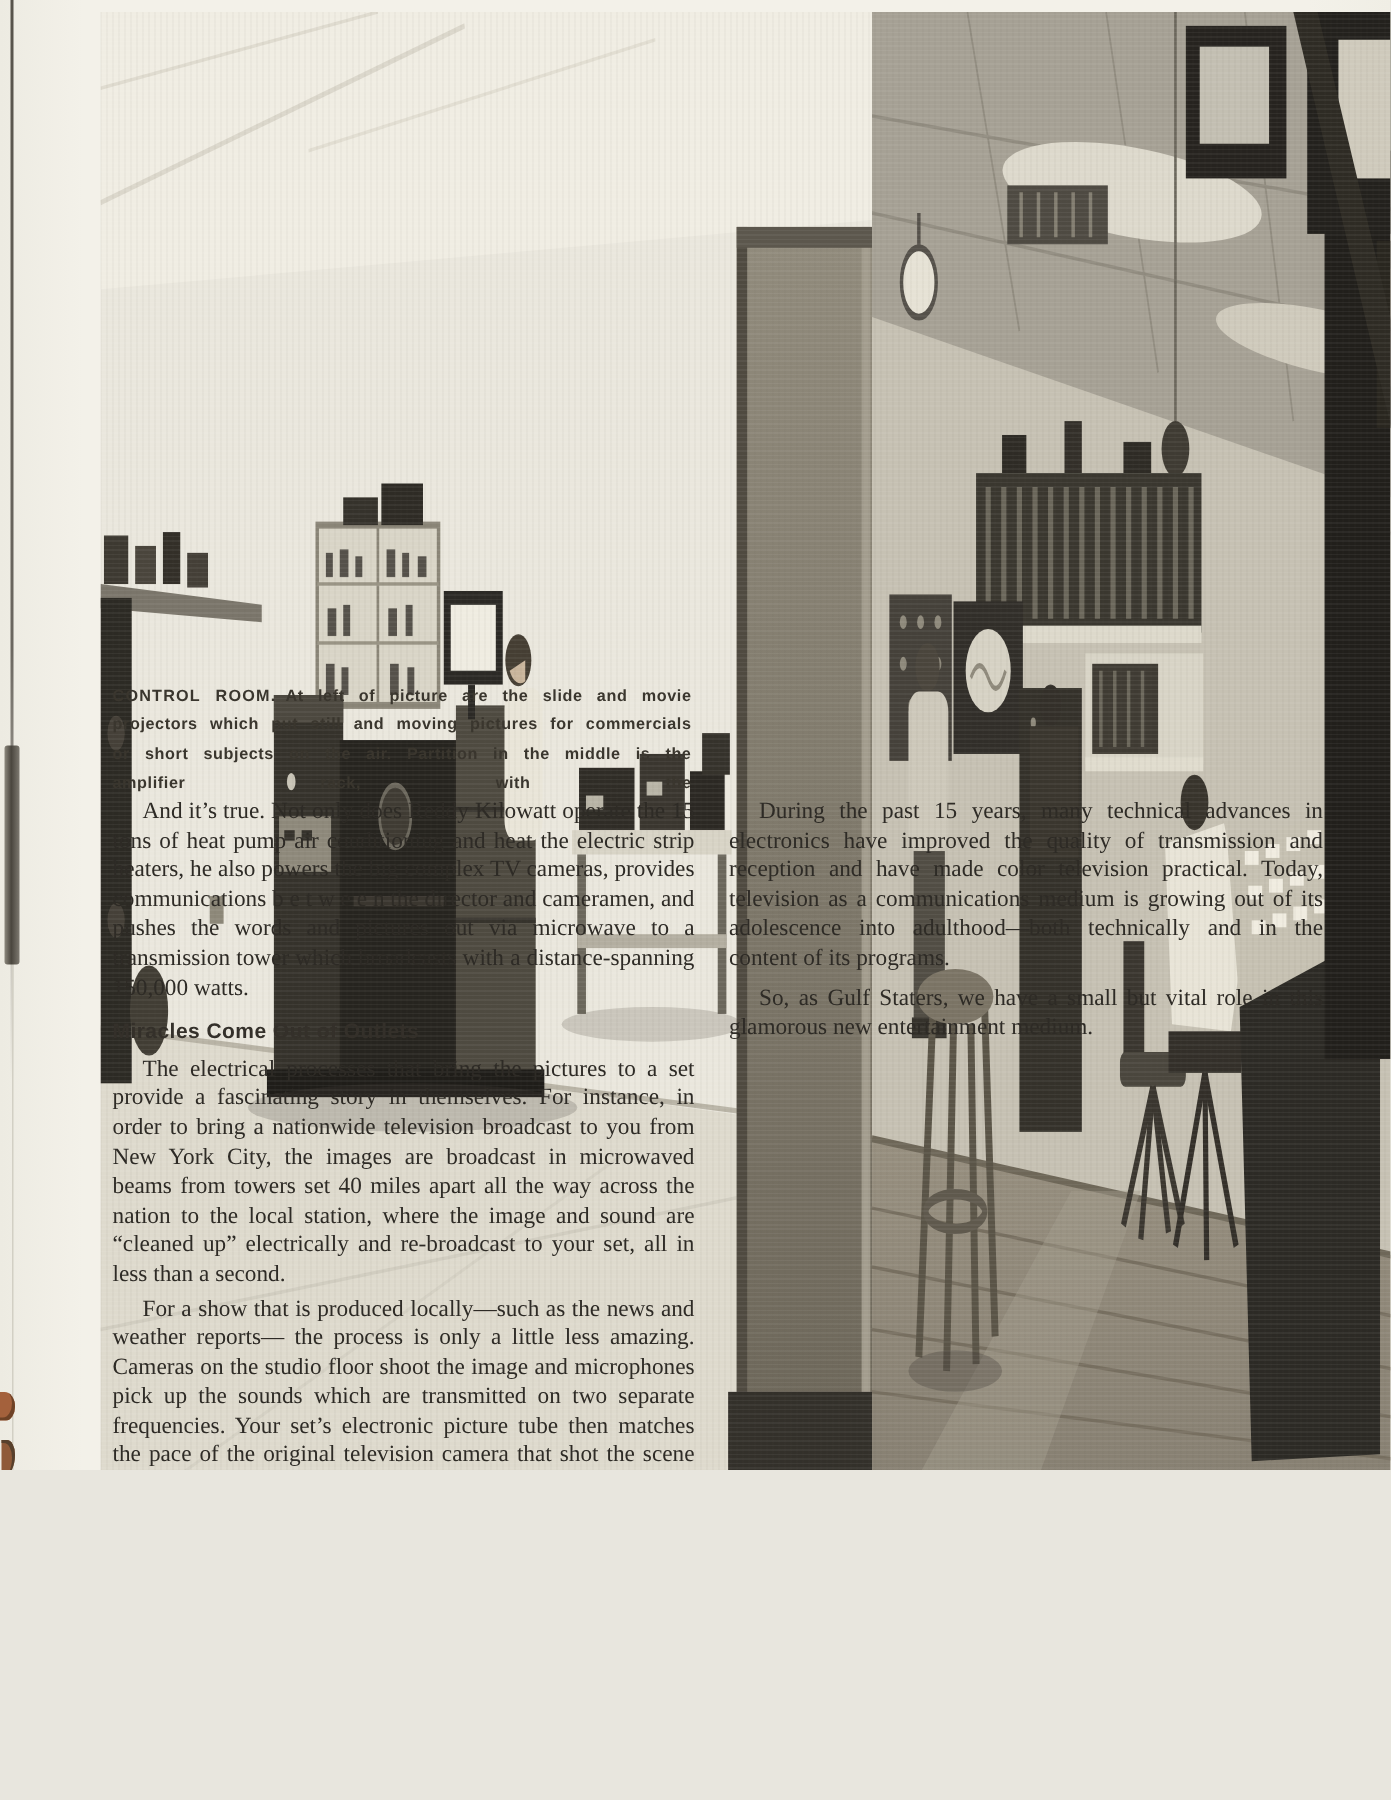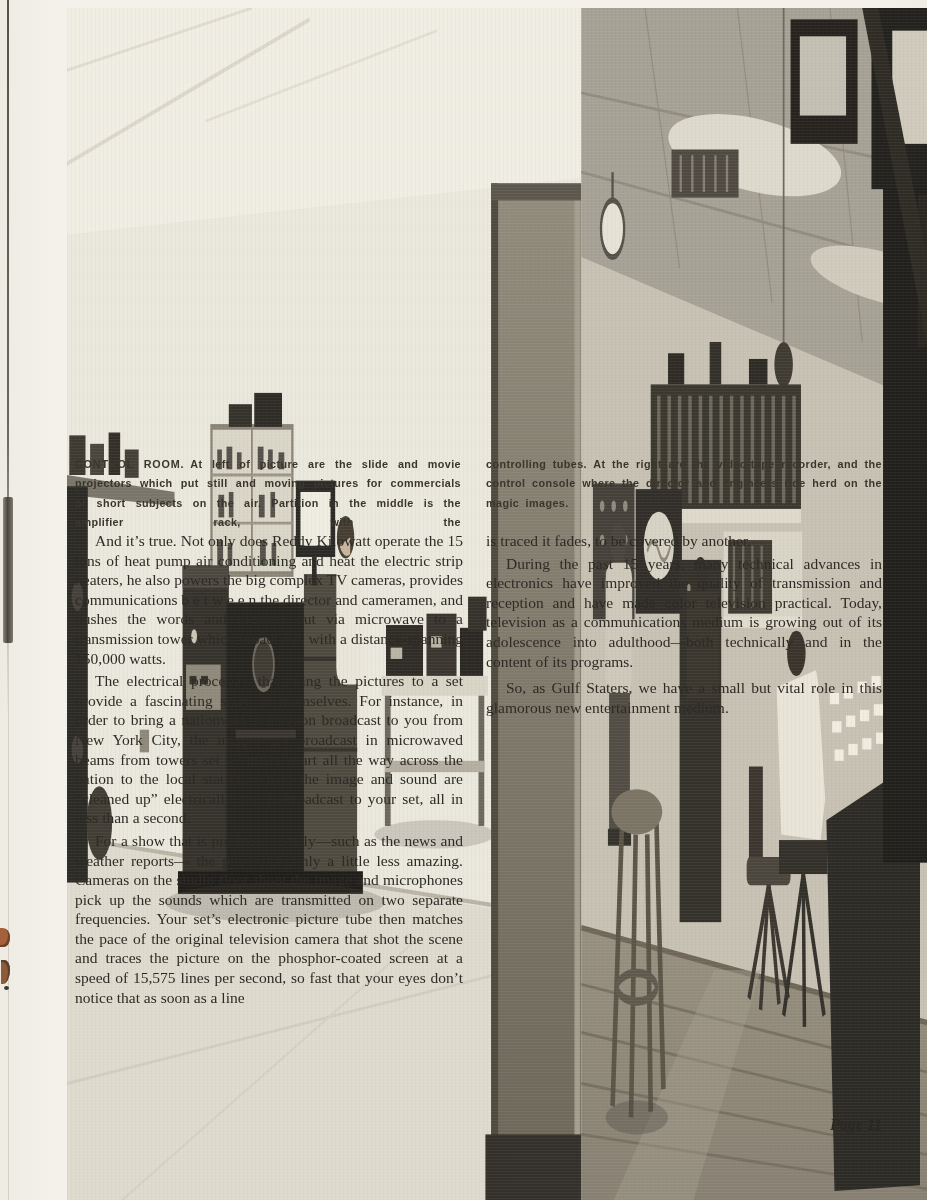--- a/index.html
+++ b/index.html
@@ -1,17 +1,17 @@
 <!DOCTYPE html>
 <html><head>
 <meta charset="utf-8">
 <style>
   html,body{margin:0;padding:0;}
   body{width:927px;height:1200px;position:relative;background:#e8e6de;font-family:"Liberation Serif",serif;}
-  .page{position:absolute;left:0;top:0;width:927px;height:1200px;overflow:hidden;
+  .page{position:absolute;left:0;top:0;width:927px;height:980px;overflow:hidden;
         background:linear-gradient(90deg,#edebe2 0%,#f3f1e9 6%,#f3f1e9 94%,#f0eee5 100%);}
   
   .edge-line{position:absolute;left:7px;top:0;width:2px;height:720px;
              background:linear-gradient(180deg,#57534b 0%,#6b6760 60%,rgba(107,103,96,0) 100%);}
   .edge-line-faint{position:absolute;left:8px;top:640px;width:1px;height:560px;background:#d2cfc4;}
   .edge-smudge{position:absolute;left:3px;top:497px;width:10px;height:146px;
                background:linear-gradient(90deg,#8d897e,#4a463e 45%,#7d7970);border-radius:2px;}
   .tear-1{position:absolute;left:0;top:928px;width:10px;height:19px;background:#a4613c;
           border-radius:0 70% 60% 0 / 0 50% 50% 0;box-shadow:inset -2px -2px 0 #6e4226;}
   .tear-2{position:absolute;left:1px;top:960px;width:9px;height:24px;background:#8f5a38;
@@ -321,30 +321,29 @@
       <rect x="696" y="0" width="106" height="64" fill="#23211d"></rect>
       <rect x="714" y="8" width="52" height="40" fill="#cfcabc"></rect>
       <rect x="736" y="66" width="66" height="54" fill="#29261f"></rect>
       <rect x="744" y="74" width="44" height="34" fill="#c3bfb2"></rect>
       <polygon points="688,0 702,0 764,130 750,132" fill="#2e2b24"></polygon>
     </svg>
     <div class="grain"></div>
   </div>
 
   <p class="caption cap-left"><span class="caption-lead">CONTROL ROOM.</span><span>At left of picture are the slide and movie projectors which put still and moving pictures for commercials or short subjects on the air.  Partition in the middle is the amplifier rack, with the</span></p>
-  <p class="caption cap-right"><span>controlling tubes.  At the right are the video-tape recorder, and the control console where the director and engineers ride herd on the magic images.</span></p>
 
   <div class="col col-left">
     <p>And it’s true.  Not only does Reddy Kilowatt operate the 15 tons of heat pump air conditioning and heat the electric strip heaters, he also powers the big complex TV cameras, provides communications b e t w e e n the director and cameramen, and pushes the words and pictures out via microwave to a transmission tower which broadcasts with a distance-spanning 150,000 watts.</p>
+    <h3>Miracles Come Out of Outlets</h3>
     <p>The electrical processes that bring the pictures to a set provide a fascinating story in themselves. For instance, in order to bring a nationwide television broadcast to you from New York City, the images are broadcast in microwaved beams from towers set 40 miles apart all the way across the nation to the local station, where the image and sound are “cleaned up” electrically and re-broadcast to your set, all in less than a second.</p>
     <p>For a show that is produced locally—such as the news and weather reports— the process is only a little less amazing.  Cameras on the studio floor shoot the image and microphones pick up the sounds which are transmitted on two separate frequencies. Your set’s electronic picture tube then matches the pace of the original television camera that shot the scene and traces the picture on the phosphor-coated screen at a speed of 15,575 lines per second, so fast that your eyes don’t notice that as soon as a line</p>
   </div>
 
   <div class="col col-right">
-    <p class="no-indent">is traced it fades, to be covered by another.</p>
     <p>During the past 15 years, many technical advances in electronics have improved the quality of transmission and reception and have made color television practical.  Today, television as a communications medium is growing out of its adolescence into adulthood—both technically and in the content of its programs.</p>
     <p class="space-before">So, as Gulf Staters, we have a small but vital role in this glamorous new entertainment medium.</p>
   </div>
 
 
   <div class="footer-right">Page 11</div>
 
 </div>
 
 </body></html>

